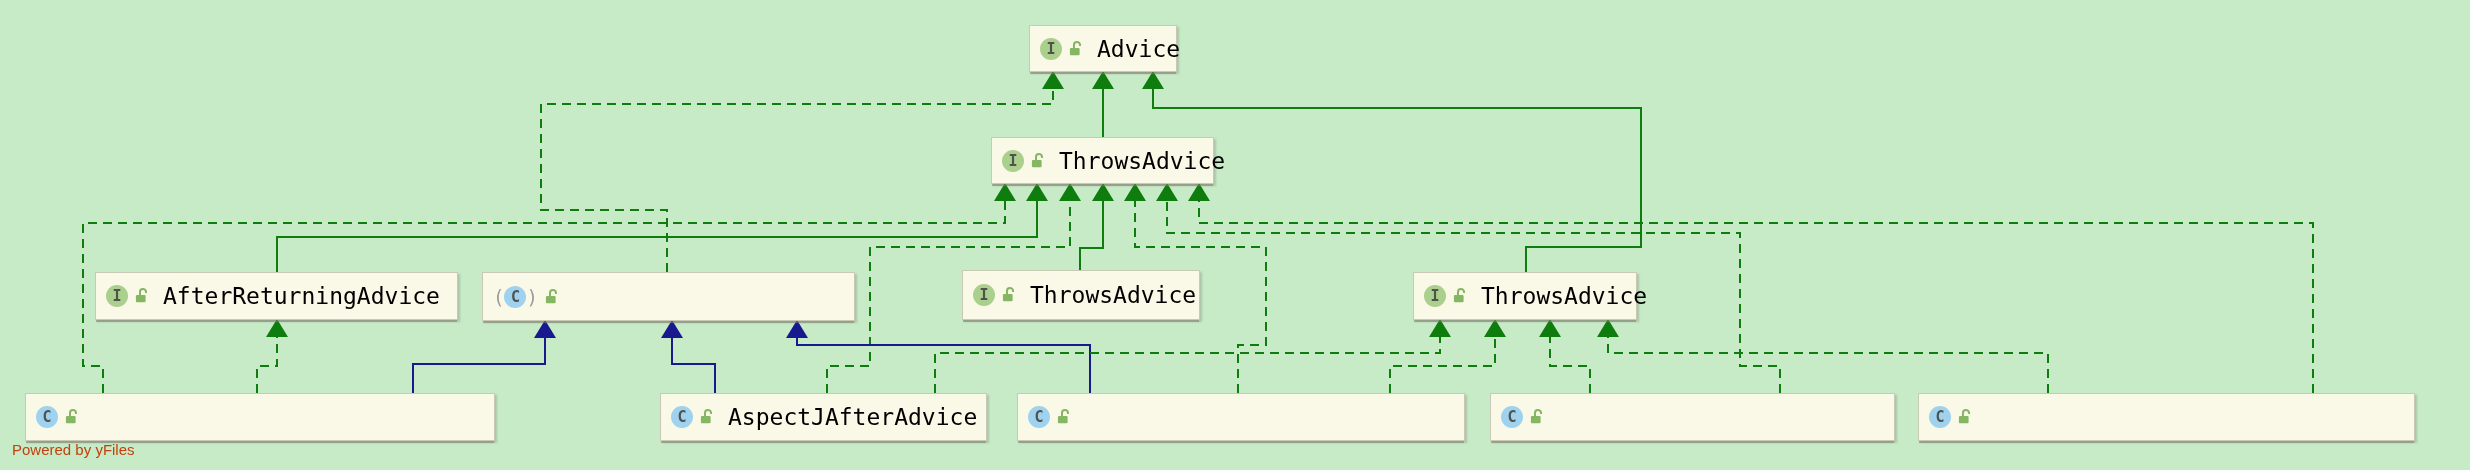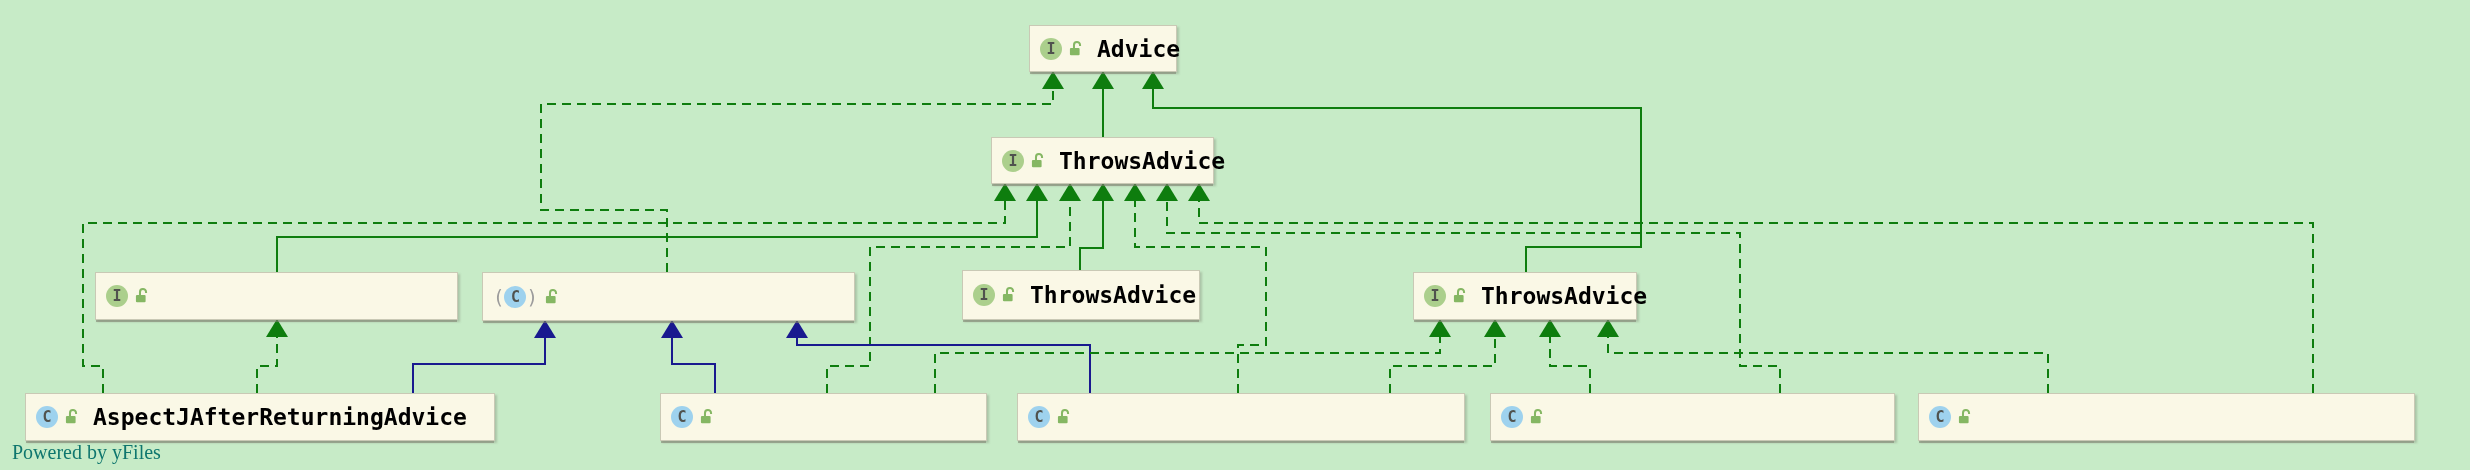--- a/index.html
+++ b/index.html
@@ -25,25 +25,25 @@
   .badge {
     width:22px; height:22px; border-radius:50%;
     display:flex; align-items:center; justify-content:center;
     font-size:15px; font-weight:bold; color:#50524e;
     flex:0 0 auto;
   }
   .badge.kind-i { background:#abcf8c; }
   .badge.kind-c { background:#9ed2ee; }
   .paren { color:#9c9c9c; font-size:19px; line-height:22px; flex:0 0 auto; }
   .lock { margin-left:5px; flex:0 0 auto; display:flex; }
-  .label { font-size:23px; color:#000; white-space:nowrap; margin-left:12px;font-weight:bold; }
+  .label { font-size:23px; color:#000; white-space:nowrap; margin-left:12px; }
   .watermark {
     position:absolute; left:12px; top:441px;
-    font-family:Liberation Serif, serif;
-    font-size:20px; color:#0f766e;
+    font-family:Liberation Sans, sans-serif;
+    font-size:15px; color:#c2410c;
   }
 </style>
 </head>
 <body>
 
 <div class="stage" style="background: rgb(199, 235, 199);">
     <svg class="edge-layer" width="2470" height="470">
       <defs>
         <marker id="arrow-green" viewBox="0 0 18 22" markerWidth="18" markerHeight="22" markerUnits="userSpaceOnUse" refX="17" refY="11" orient="auto">
           <path d="M18,11 L0,0 L0,22 Z" fill="#0e7d0e"></path>
@@ -93,20 +93,21 @@
       <span class="label">ThrowsAdvice</span>
     </div>
     <div class="node" style="left: 95px; top: 272px; width: 363px; height: 48px;">
       <span class="badge kind-i">I</span>
       <span class="lock">
         <svg width="18" height="18" viewBox="0 0 16 16">
           <path d="M6.2,7.2 V4.6 A2.7,2.7 0 0 1 11.6,4.4 L11.6,5.4" fill="none" stroke="#85b763" stroke-width="1.8"></path>
           <rect x="2.6" y="7" width="8.6" height="6.6" rx="1" fill="#85b763"></rect>
         </svg>
       </span>
+      <span class="label">AfterReturningAdvice</span>
     </div>
     <div class="node" style="left: 482px; top: 272px; width: 373px; height: 49px;">
       <span class="paren">(</span>
       <span class="badge kind-c">C</span>
       <span class="paren">)</span>
       <span class="lock">
         <svg width="18" height="18" viewBox="0 0 16 16">
           <path d="M6.2,7.2 V4.6 A2.7,2.7 0 0 1 11.6,4.4 L11.6,5.4" fill="none" stroke="#85b763" stroke-width="1.8"></path>
           <rect x="2.6" y="7" width="8.6" height="6.6" rx="1" fill="#85b763"></rect>
         </svg>
@@ -133,30 +134,30 @@
       <span class="label">ThrowsAdvice</span>
     </div>
     <div class="node" style="left: 25px; top: 393px; width: 470px; height: 48px;">
       <span class="badge kind-c">C</span>
       <span class="lock">
         <svg width="18" height="18" viewBox="0 0 16 16">
           <path d="M6.2,7.2 V4.6 A2.7,2.7 0 0 1 11.6,4.4 L11.6,5.4" fill="none" stroke="#85b763" stroke-width="1.8"></path>
           <rect x="2.6" y="7" width="8.6" height="6.6" rx="1" fill="#85b763"></rect>
         </svg>
       </span>
-      <span class="label">AspectJAfterReturningAdvice</span>
     </div>
     <div class="node" style="left: 660px; top: 393px; width: 327px; height: 48px;">
       <span class="badge kind-c">C</span>
       <span class="lock">
         <svg width="18" height="18" viewBox="0 0 16 16">
           <path d="M6.2,7.2 V4.6 A2.7,2.7 0 0 1 11.6,4.4 L11.6,5.4" fill="none" stroke="#85b763" stroke-width="1.8"></path>
           <rect x="2.6" y="7" width="8.6" height="6.6" rx="1" fill="#85b763"></rect>
         </svg>
       </span>
+      <span class="label">AspectJAfterAdvice</span>
     </div>
     <div class="node" style="left: 1017px; top: 393px; width: 448px; height: 48px;">
       <span class="badge kind-c">C</span>
       <span class="lock">
         <svg width="18" height="18" viewBox="0 0 16 16">
           <path d="M6.2,7.2 V4.6 A2.7,2.7 0 0 1 11.6,4.4 L11.6,5.4" fill="none" stroke="#85b763" stroke-width="1.8"></path>
           <rect x="2.6" y="7" width="8.6" height="6.6" rx="1" fill="#85b763"></rect>
         </svg>
       </span>
     </div>

